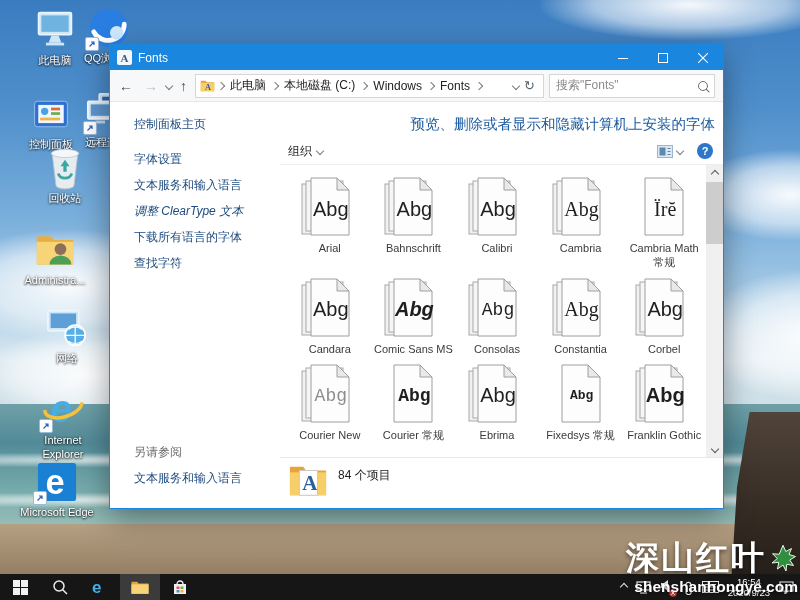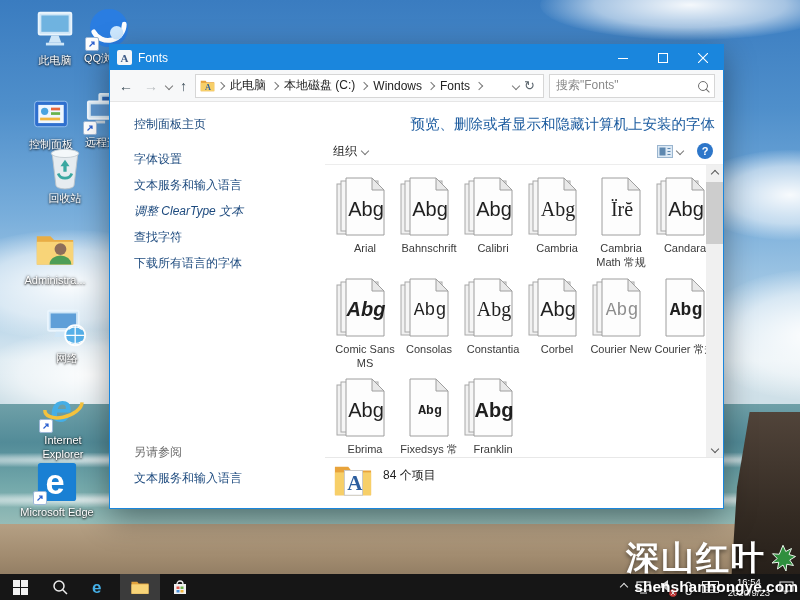--- a/index.html
+++ b/index.html
@@ -37,37 +37,37 @@
   .addrbox{flex:1;height:22px;background:#fff;border:1px solid #d6d6d6;display:flex;align-items:center;font-size:12px;color:#222;padding:0 4px;gap:1px;min-width:0;}
   .crumb{padding:0 4px;white-space:nowrap;}
   .crumb-sep{display:flex;align-items:center;padding:0 2px;}
   .addr-sp{flex:1;}
   .refresh{color:#5c666e;font-size:13px;padding:0 4px;}
   .searchbox{width:152px;height:22px;background:#fff;border:1px solid #d6d6d6;display:flex;align-items:center;font-size:12px;color:#8a8a8a;padding:0 6px;gap:4px;}
   .searchbox .ph{flex:1;white-space:nowrap;overflow:hidden;}
   .mag{width:8px;height:8px;border:1.4px solid #6f6f6f;border-radius:50%;position:relative;flex:0 0 auto;}
   .mag::after{content:'';position:absolute;width:5px;height:1.4px;background:#6f6f6f;transform:rotate(45deg);left:6px;top:8px;}
 
-  .wbody{flex:1;display:flex;min-height:0;gap:45px;}
+  .wbody{flex:1;display:flex;min-height:0;}
   .sidebar{width:170px;flex:0 0 auto;padding:14px 6px 12px 24px;box-sizing:border-box;display:flex;flex-direction:column;font-size:12px;}
   .side-home{color:#1d4a7e;margin-bottom:18px;cursor:pointer;}
   .side-task{color:#1d4a7e;margin-bottom:9px;cursor:pointer;}
   .side-head{color:#6e6e6e;margin-bottom:9px;}
   .side-spacer{flex:1;}
 
   .main{flex:1;display:flex;flex-direction:column;min-width:0;}
   .heading{color:#1a5a9e;font-size:14.5px;padding:13px 8px 2px 28px;flex:0 0 auto;text-align:right;}
   .cmdbar{height:26px;display:flex;align-items:center;padding:0 10px 0 8px;gap:4px;flex:0 0 auto;border-bottom:1px solid #ededed;margin-top:2px;}
   .org{font-size:12px;color:#1f1f1f;display:flex;align-items:center;gap:5px;}
   .cmd-sp{flex:1;}
   .viewbtn{display:flex;align-items:center;gap:4px;margin-right:10px;}
   .help{width:16px;height:16px;border-radius:50%;background:#2d76c9;color:#fff;font-size:11px;font-weight:bold;display:flex;align-items:center;justify-content:center;}
 
   .list{flex:1;display:flex;min-height:0;}
-  .grid{flex:1;display:grid;grid-template-columns:repeat(6,1fr);align-content:start;padding:8px 0 0 8px;row-gap:2px;min-width:0;}
+  .grid{flex:1;display:grid;grid-template-columns:repeat(5,1fr);align-content:start;padding:8px 0 0 8px;row-gap:2px;min-width:0;}
   .tile{display:flex;flex-direction:column;align-items:center;padding:2px 0;cursor:pointer;}
   .fi-wrap{position:relative;width:64px;height:64px;}
   .fi-prev{position:absolute;left:12px;top:12px;width:42px;height:44px;display:flex;align-items:center;justify-content:center;font-size:20px;color:#1f1f1f;}
   .fi-prev.fam-sans{font-family:"Liberation Sans",sans-serif;}
   .fi-prev.fam-serif{font-family:"Liberation Serif",serif;}
   .fi-prev.fam-mono{font-family:"Liberation Mono",monospace;font-size:18px;}
   .fi-prev.b{font-weight:bold;}
   .fi-prev.i{font-style:italic;}
   .fi-prev.gray{color:#8d8d8d;}
   .fi-prev.small{font-size:13px;}
@@ -297,22 +297,22 @@
       </div>
     </div>
 
     <div class="wbody">
       <div class="sidebar">
         <div class="side-home">控制面板主页</div>
         <div id="side-tasks">
             <div class="side-task" style="color: rgb(29, 74, 126);">字体设置</div>
             <div class="side-task" style="color: rgb(29, 74, 126);">文本服务和输入语言</div>
             <div class="side-task" style="color: rgb(29, 74, 126); font-style: italic;">调整 ClearType 文本</div>
+            <div class="side-task" style="color: rgb(29, 74, 126);">下载所有语言的字体</div>
             <div class="side-task" style="color: rgb(29, 74, 126);">查找字符</div>
-            <div class="side-task" style="color: rgb(29, 74, 126);">下载所有语言的字体</div>
           </div>
         <div class="side-spacer"></div>
         <div class="side-head">另请参阅</div>
         <div id="side-see-also">
             <div class="side-task" style="color: rgb(29, 74, 126);">文本服务和输入语言</div>
           </div>
       </div>
 
       <div class="main">
         <div class="heading">预览、删除或者显示和隐藏计算机上安装的字体</div>

